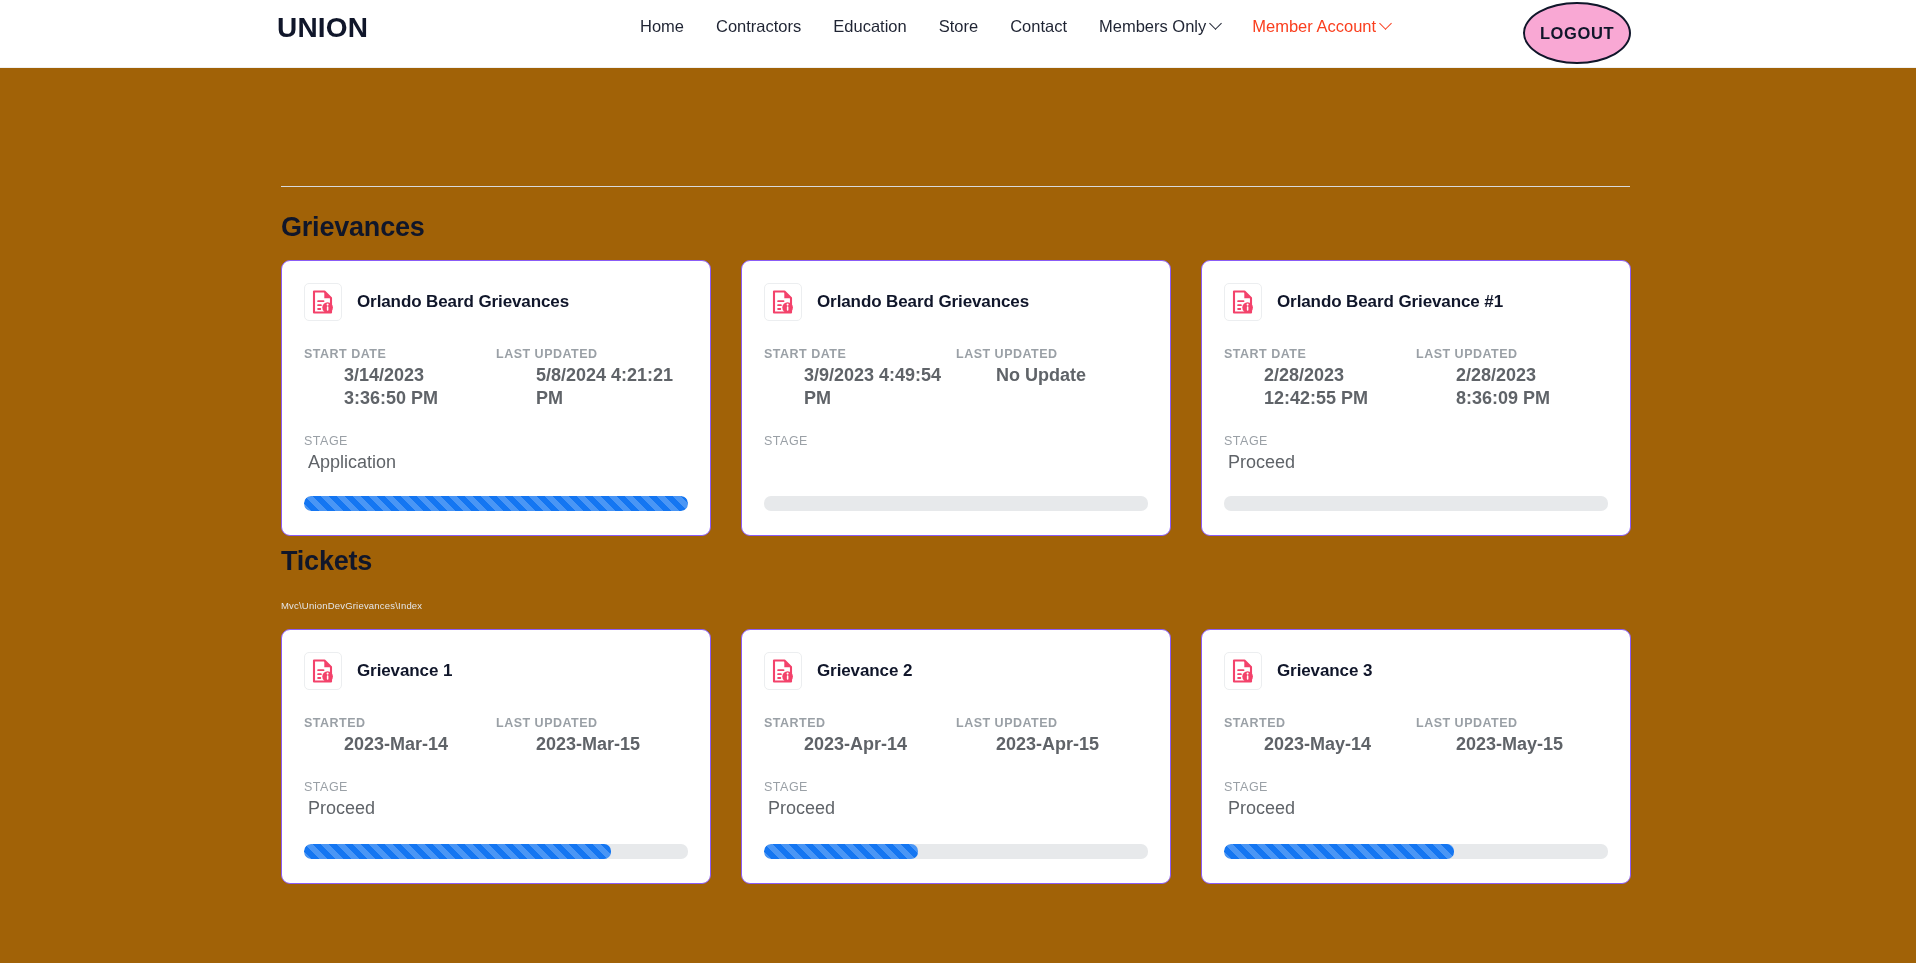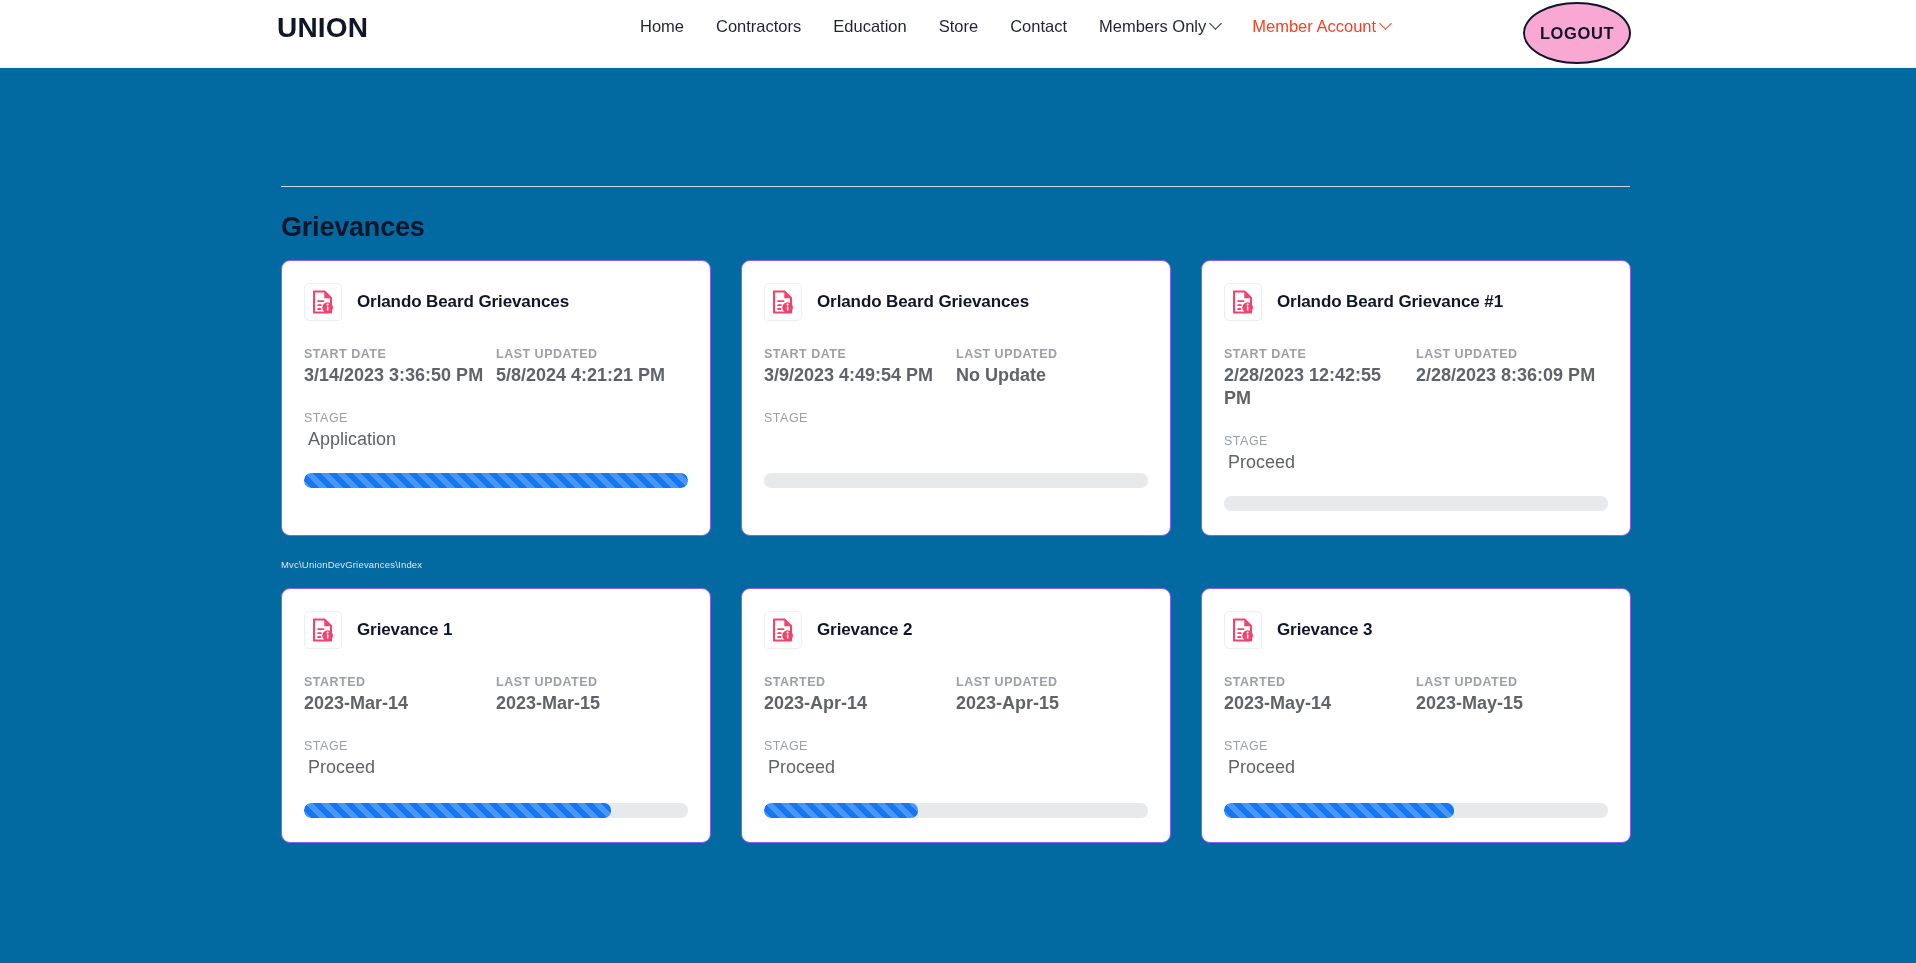--- a/index.html
+++ b/index.html
@@ -86,21 +86,21 @@
     font-weight: 700;
     letter-spacing: 0.6px;
     cursor: pointer;
   }
 
   
   .page {
     position: relative;
     width: 1916px;
     height: 895px;
-    background: #0369a1;
+    background: #a16207;
   }
 
   .content {
     position: absolute;
     left: 281px;
     top: 0;
     width: 1349px;
   }
 
   .top-divider {
@@ -184,20 +184,21 @@
     color: #9aa0a6;
     text-transform: uppercase;
     margin-bottom: 3px;
   }
 
   .meta-value {
     font-size: 18px;
     color: #5f6368;
     line-height: 1.28;
     min-height: 23px;
+    margin-left: 40px;
   }
 
   .stage-block { margin-top: 24px; }
 
   .stage-value {
     font-size: 18px;
     color: #5f6368;
     padding-left: 4px;
     min-height: 25px;
     line-height: 1.3;
@@ -380,20 +381,21 @@
           <div class="meta-label">STAGE</div>
           <div class="stage-value">Proceed</div>
         </div>
         <div class="progress-track">
           <div class="progress-fill" style="width: 0%;"></div>
         </div>
       </article>
 
     </section>
 
+    <h2 class="section-title" id="tickets-title">Tickets</h2>
 
     <div class="route-hint">Mvc\UnionDevGrievances\Index</div>
 
     <section class="card-grid tickets-grid">
 
       <article class="card">
         <div class="card-head">
           <span class="doc-icon">
             <svg width="22" height="24" viewBox="0 0 22 24" aria-hidden="true">
               <path d="M2 1.5h10.5L19 8v14.5H2z" fill="none" stroke="#f3426b" stroke-width="2.1" stroke-linejoin="round"></path>

